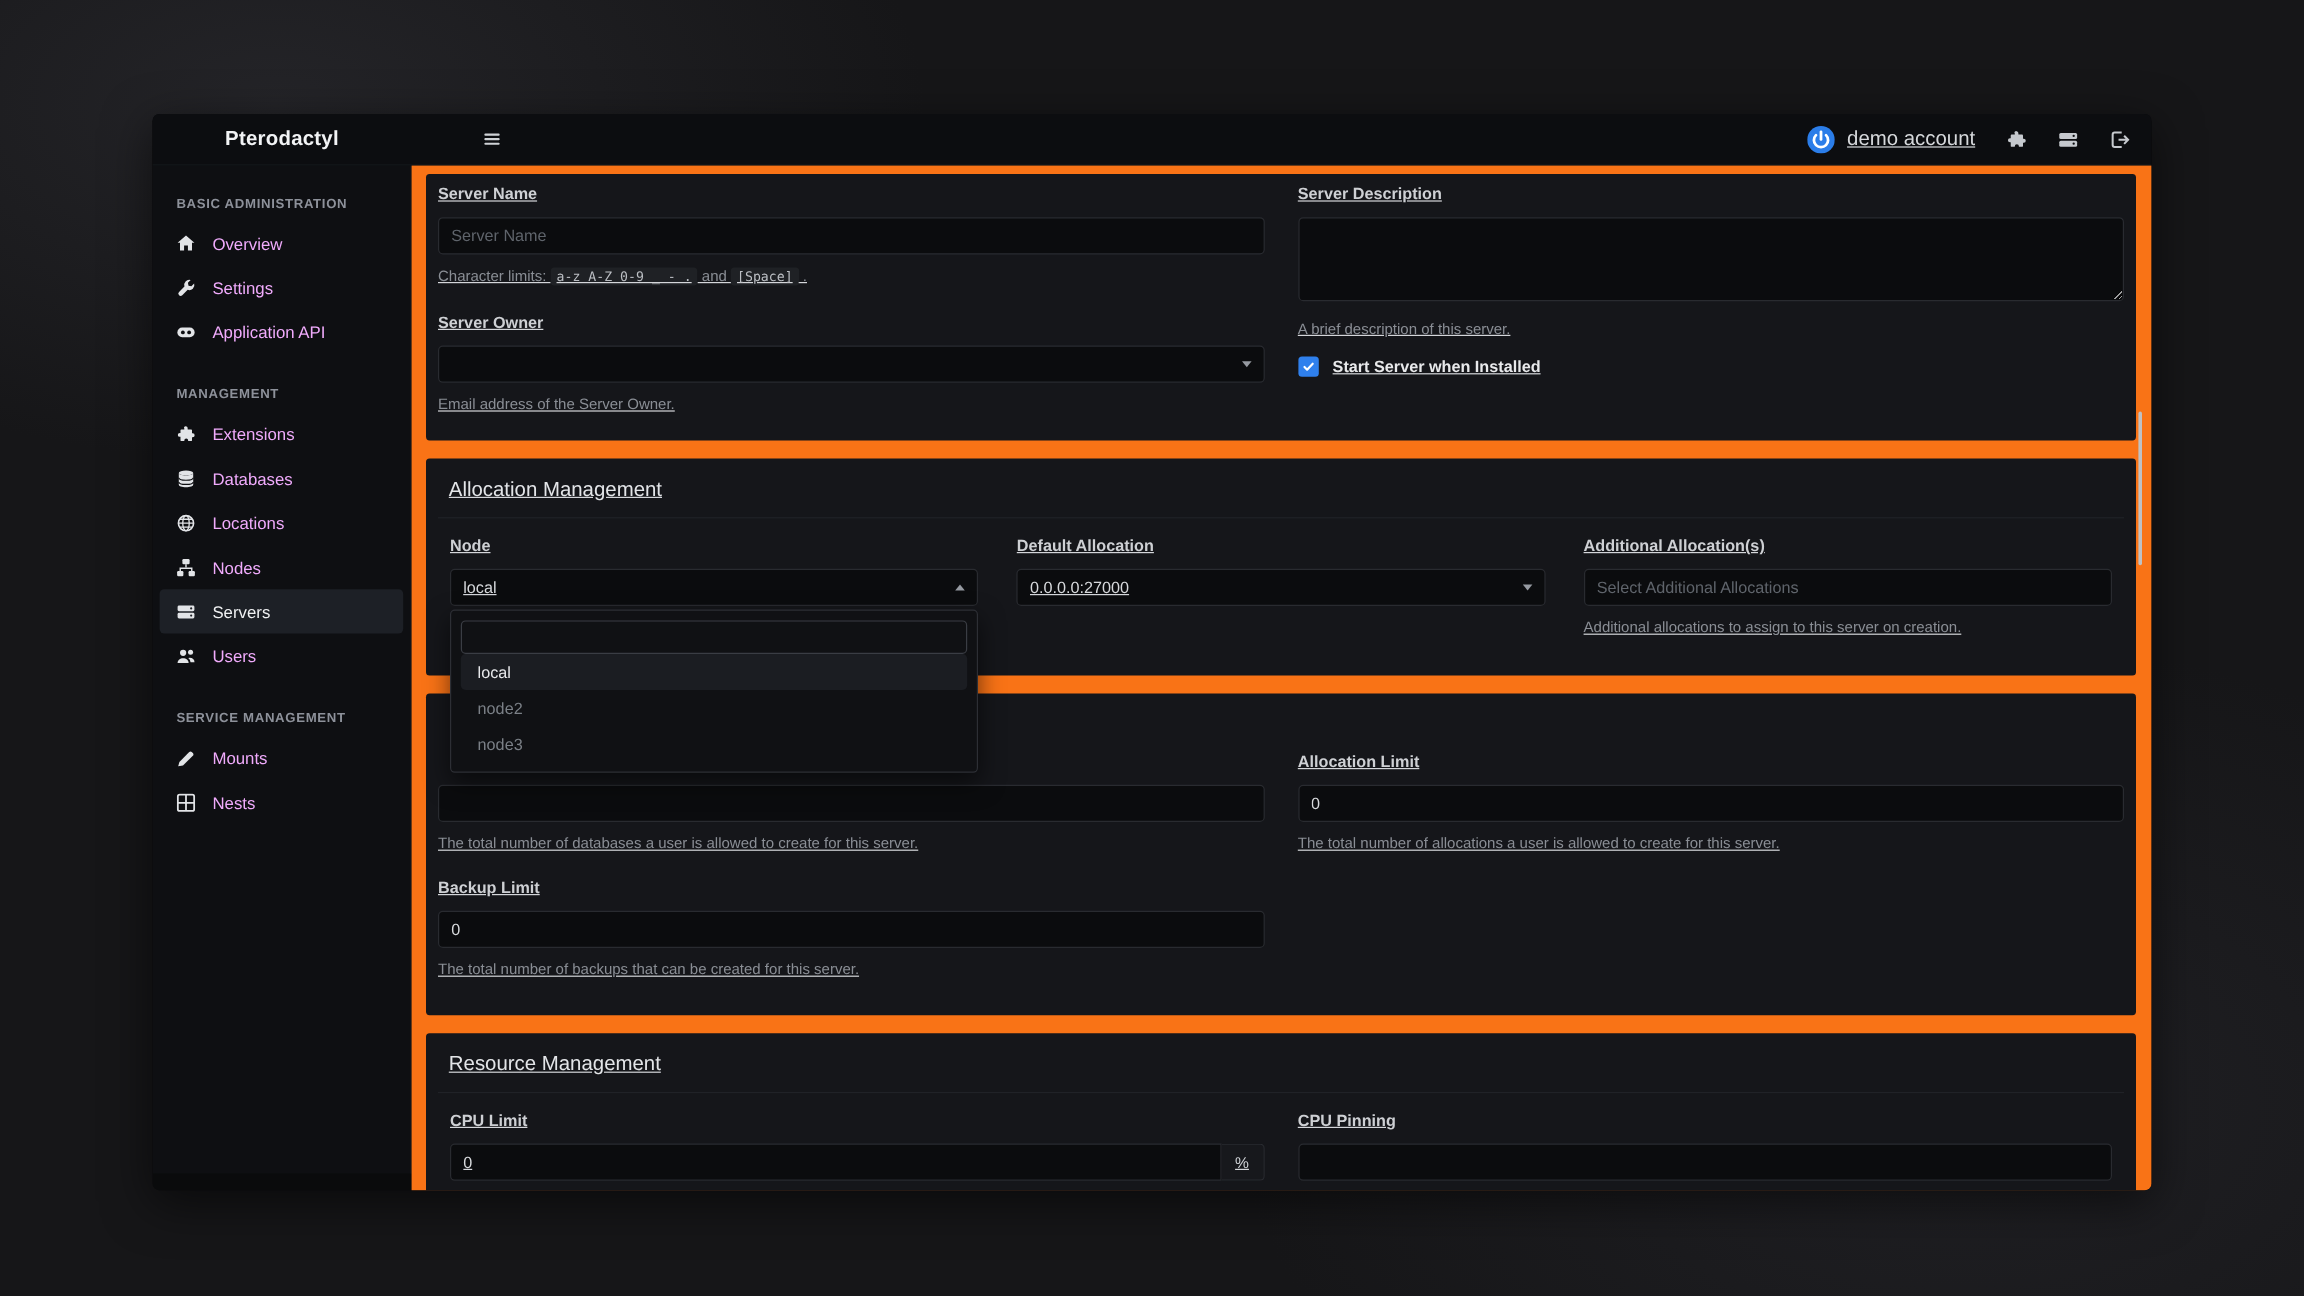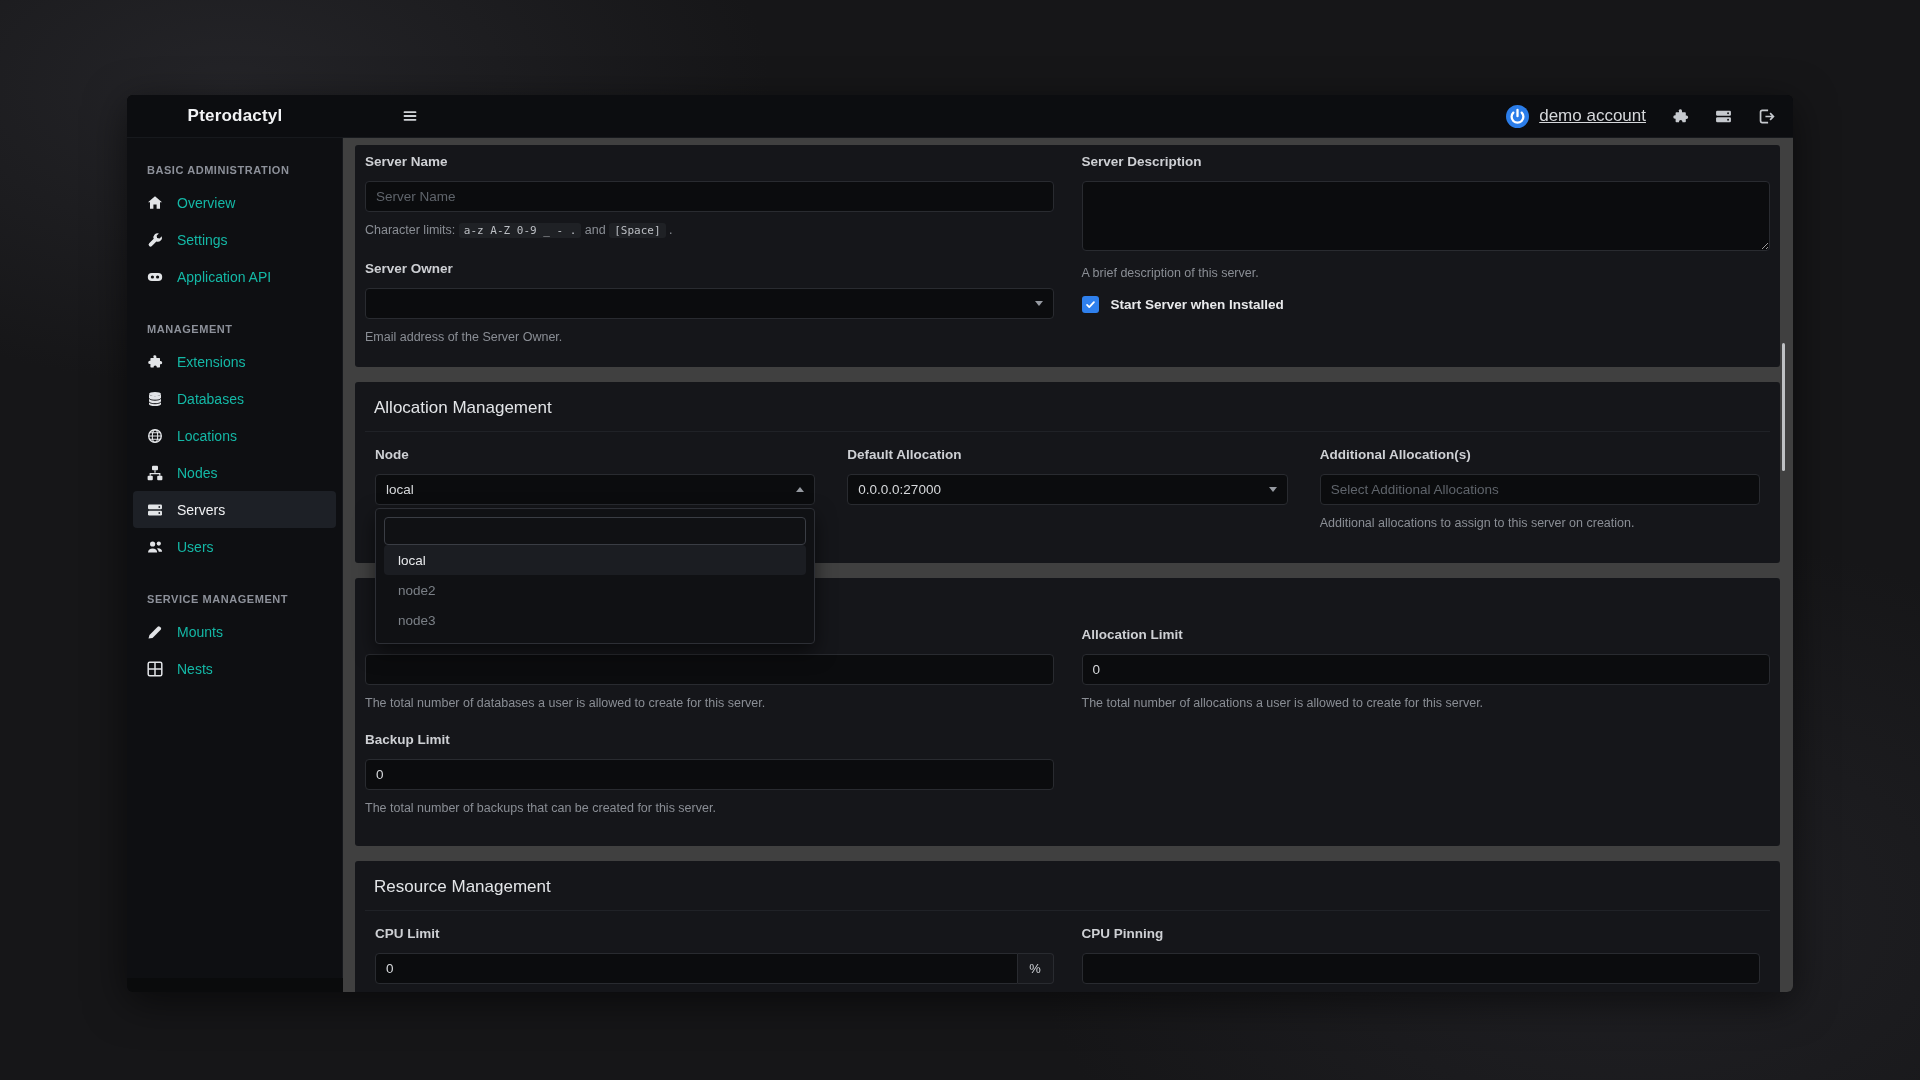--- a/index.html
+++ b/index.html
@@ -33,30 +33,30 @@
     position:absolute; left:0; top:43px; bottom:14px; width:216px;
     background:#0e0f12; border-right:1px solid #16181c; padding-top:16px;
   }
   .nav-section-title{
     padding:10px 20px 8px; font-size:11px; font-weight:700; color:#8d919a;
     letter-spacing:.05em;
   }
   .nav-gap{ height:18px; }
   .nav-item{
     height:37px; display:flex; align-items:center; gap:14px; padding:0 20px;
-    color:#14b8a6; font-size:14px; cursor:pointer;
+    color:#f0abfc; font-size:14px; cursor:pointer;
   }
   .nav-item .nicon{ width:16px; height:16px; display:flex; color:#e2e4e7; flex:none;}
   .nav-item.active{
     margin:0 6px; padding:0 14px; border-radius:4px; background:#1d2026; color:#f0f1f3;
   }
   
   .main{
     position:absolute; left:216px; top:43px; right:0; bottom:0;
-    background:#404040; padding:7px 13px 0 12px;
+    background:#f97316; padding:7px 13px 0 12px;text-decoration:underline;
   }
   .card{ background:#15161a; border-radius:3px; margin-bottom:15px; }
   .card-head{
     font-size:17px; color:#e3e5e8; padding:16px 9px 13px; border-bottom:1px solid #202227;
   }
   .card-body{ padding:14px 10px 0; }
   .grid2{ display:grid; grid-template-columns:1fr 1fr; column-gap:28px; }
   .grid3{ display:grid; grid-template-columns:1fr 1fr 1fr; column-gap:32px; }
   .field-label{ display:block; font-size:13.5px; font-weight:700; color:#ced0d4; margin-bottom:10px; line-height:18px;}
   .label-spacer{ height:28px; }

